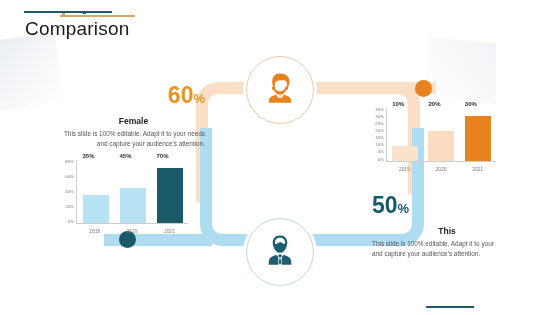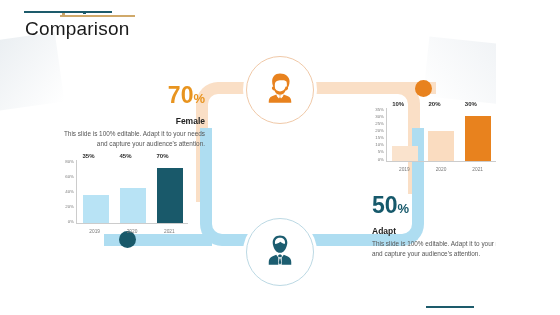--- a/index.html
+++ b/index.html
@@ -197,20 +197,21 @@
     font-size: 13px;
     font-weight: bold;
   }
   .stat-left .stat-value { color: #e8941f; }
   .stat-right .stat-value { color: #16596b; }
   .stat-label {
     margin: 9px 0 3px 0;
     font-size: 8.5px;
     font-weight: bold;
     color: #222222;
+    text-align: center;
   }
   .stat-desc {
     margin: 0;
     font-size: 6.4px;
     line-height: 1.55;
     color: #555555;
   }
 
   
   .chart {
@@ -338,28 +339,28 @@
         <g fill="#1c5d70">
           <path d="M32 6c-8 0-13 5-13 12.5 0 6.5 4 14.5 8 17 1.6 1 3.3 1.5 5 1.5s3.4-.5 5-1.5c4-2.5 8-10.5 8-17C45 11 40 6 32 6zm0 4c5.4 0 9 3.4 9 8.5 0 .8-.1 1.7-.2 2.6-2.4-.4-6-1.6-8.5-3.8-2.2 2.4-5.5 3.6-8.8 4.1-.3-1-.5-2-.5-2.9 0-5.1 3.6-8.5 9-8.5z"></path>
           <path d="M25.2 40.5L18 43.6C14 45.3 12 48.9 12 53.2V58h17V45.4l-3.8-4.9zM38.8 40.5L35 45.4V58h17v-4.8c0-4.3-2-7.9-6-9.6l-7.2-3.1z"></path>
           <path d="M30.4 40h3.2l2.2 2.6-2 2.4h-3.6l-2-2.4 2.2-2.6zM31 47h2l1.2 8-2.2 3-2.2-3L31 47z"></path>
         </g>
       </svg>
     </span>
   </div>
 
   <div class="stat-left">
-    <p class="stat-value"><span>70</span><span class="pct">%</span></p>
+    <p class="stat-value"><span>60</span><span class="pct">%</span></p>
     <p class="stat-label">Female</p>
     <p class="stat-desc">This slide is 100% editable. Adapt it to your needs and capture your audience's attention.</p>
   </div>
 
   <div class="stat-right">
     <p class="stat-value"><span>50</span><span class="pct">%</span></p>
-    <p class="stat-label">Adapt</p>
+    <p class="stat-label">This</p>
     <p class="stat-desc">This slide is 100% editable. Adapt it to your needs and capture your audience's attention.</p>
   </div>
 
   <div class="chart chart-left">
     <div class="chart-inner">
       <div class="y-axis">
           <span class="y-tick">80%</span>
           <span class="y-tick">60%</span>
           <span class="y-tick">40%</span>
           <span class="y-tick">20%</span>

